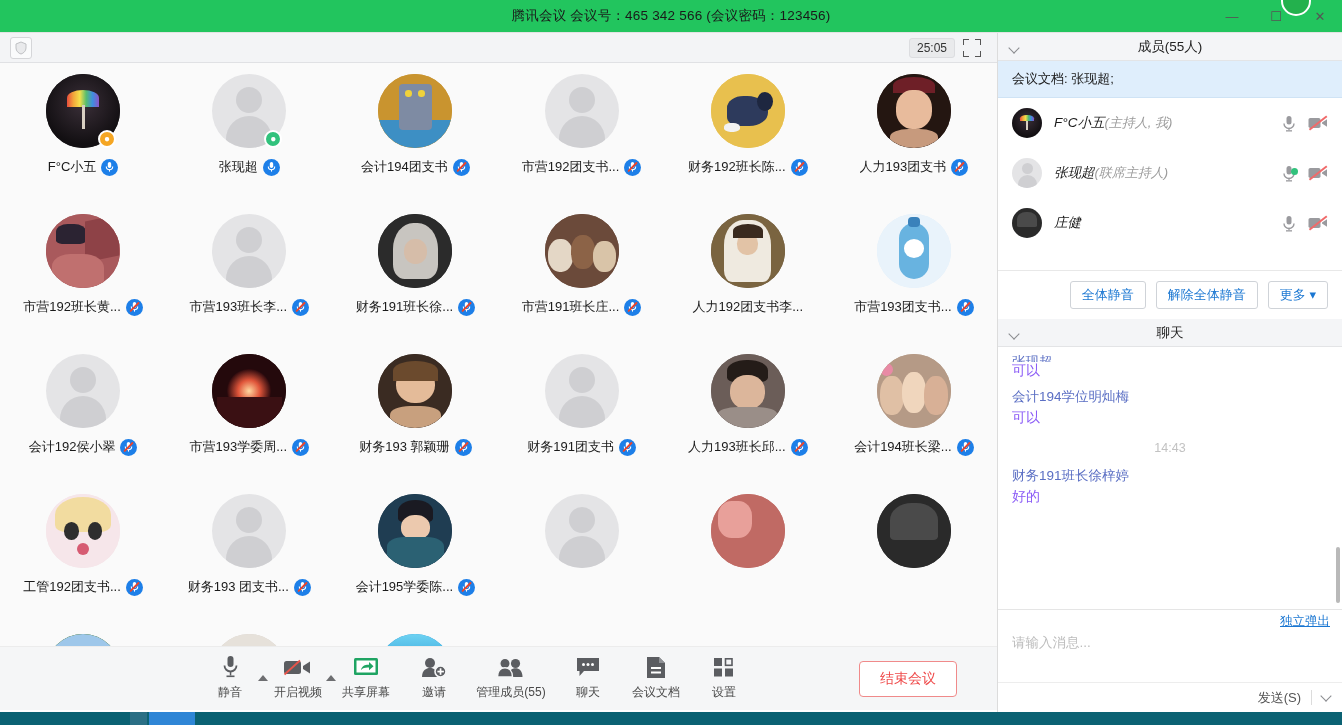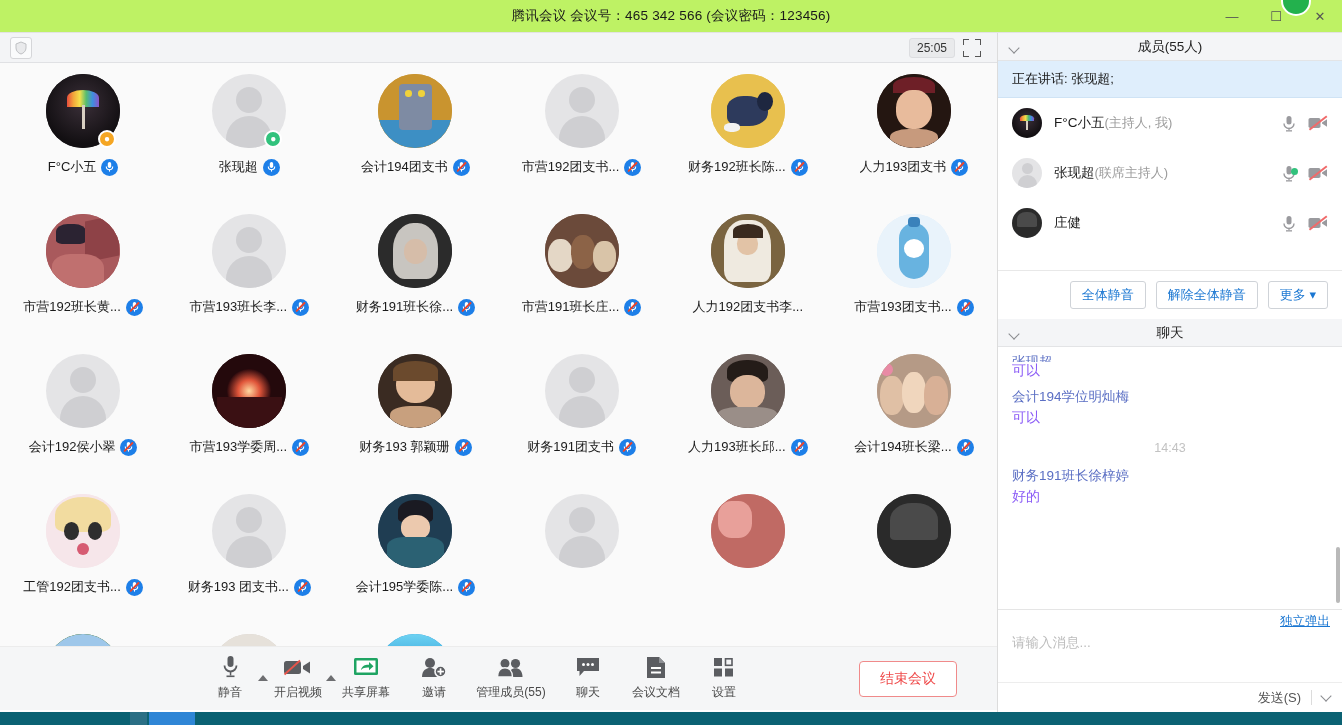--- a/index.html
+++ b/index.html
@@ -8,21 +8,21 @@
     font-family: "Liberation Sans", "DejaVu Sans", sans-serif;
     background:#ffffff;
     font-size:13px;
     color:#222;
     position:relative;
   }
 
   
   #titlebar {
     position:absolute; left:0; top:0; width:1342px; height:33px;
-    background:#bef264;
+    background:#22c55e;
     display:flex; align-items:center; justify-content:center;
     border-bottom:1px solid #e3e3e3;
   }
   #titlebar .title-text {
     font-size:13.5px; color:#1a1a1a; letter-spacing:.2px;
   }
   #win-controls {
     position:absolute; right:0; top:0; height:33px; display:flex;
   }
   #win-controls .wc {
@@ -168,21 +168,21 @@
     position:relative; overflow:hidden; flex:none;
   }
   .member .m-av.default::before {
     content:""; position:absolute; left:50%; top:5px; width:11px; height:11px;
     margin-left:-5.5px; border-radius:50%; background:#cfcfd2;
   }
   .member .m-av.default::after {
     content:""; position:absolute; left:50%; top:17px; width:19px; height:15px;
     margin-left:-9.5px; border-radius:10px 10px 0 0; background:#cfcfd2;
   }
-  .member .m-name { font-size:13.5px; color:#1a1a1a; flex:1; white-space:nowrap; }
+  .member .m-name { font-size:13.5px; color:#1a1a1a; flex:1; white-space:nowrap;font-style:italic; }
   .member .m-name .role { color:#9b9b9b; font-size:13px; }
   .m-icons { display:flex; align-items:center; gap:12px; flex:none; }
   .mic-gray { position:relative; width:14px; height:17px; }
   .mic-gray .dot {
     position:absolute; right:-2px; top:3px; width:7px; height:7px;
     border-radius:50%; background:#31c27c;
   }
   .cam-off { position:relative; width:20px; height:14px; }
   .cam-off .slash {
     position:absolute; left:-1px; top:6px; width:22px; height:1.6px;
@@ -808,21 +808,21 @@
   <button id="end-meeting">结束会议</button>
 </div>
 
 <div id="rightpanel">
 
   <div class="panel-head">
     <span class="chev"></span>
     <span>成员(55人)</span>
   </div>
 
-  <div id="speaking-bar">正在讲话: 张现超;</div>
+  <div id="speaking-bar">会议文档: 张现超;</div>
 
   <div id="member-list">
       <div class="member">
         <div class="m-av">
           <div style="position:absolute;inset:0;background:radial-gradient(circle at 50% 40%, #3a2f38 0%, #120f12 70%);"></div>
        <div style="position:absolute;left:28%;top:22%;width:44%;height:22%;border-radius:50% 50% 0 0;background:linear-gradient(90deg,#e84b3c,#f2a63b,#f4e04a,#57bd6f,#3f8fe0,#8a56c8);"></div>
        <div style="position:absolute;left:48%;top:42%;width:4%;height:32%;background:#d8cfc2;"></div>
         </div>
         <div class="m-name"><span>F°C小五</span><span class="role">(主持人, 我)</span></div>
         <div class="m-icons">

